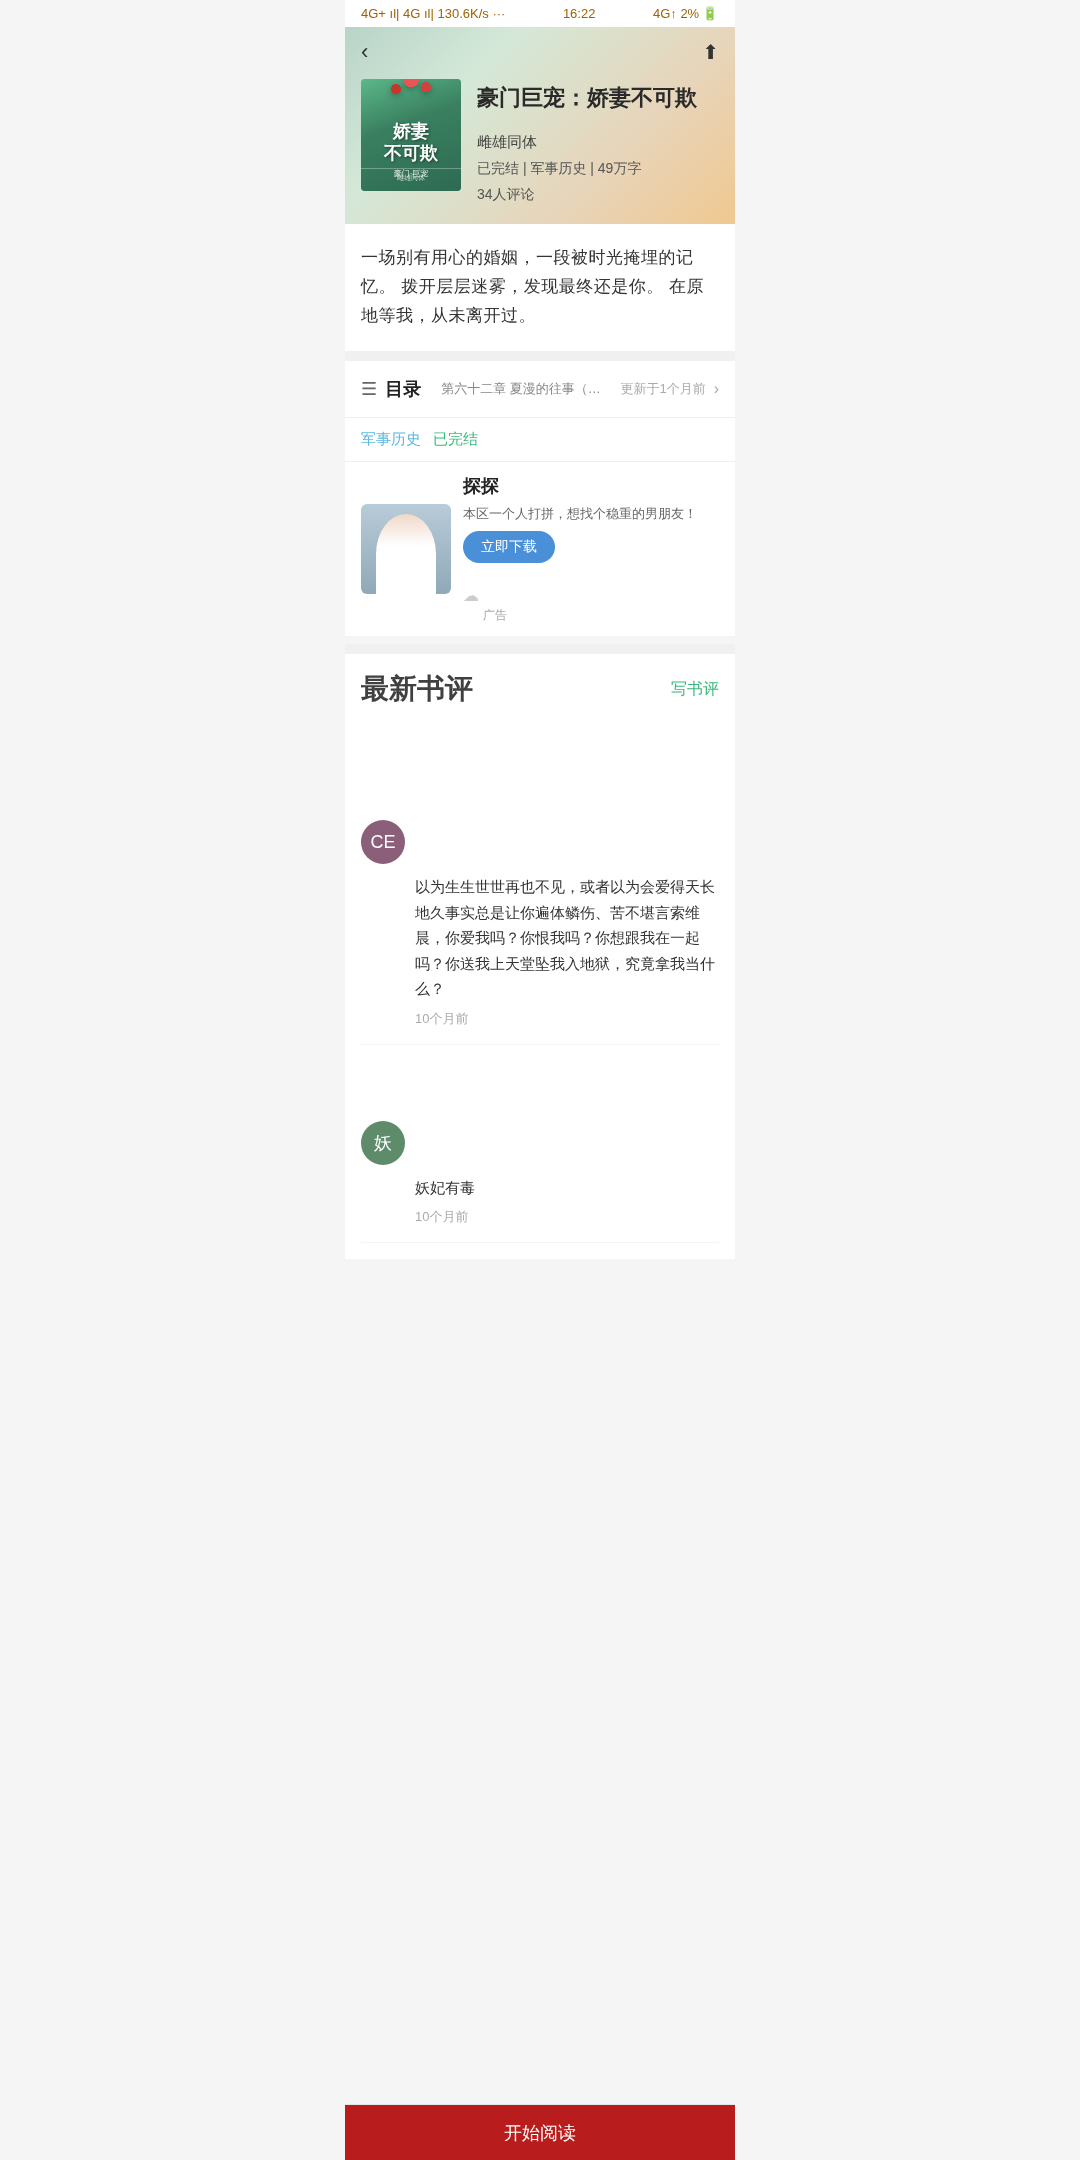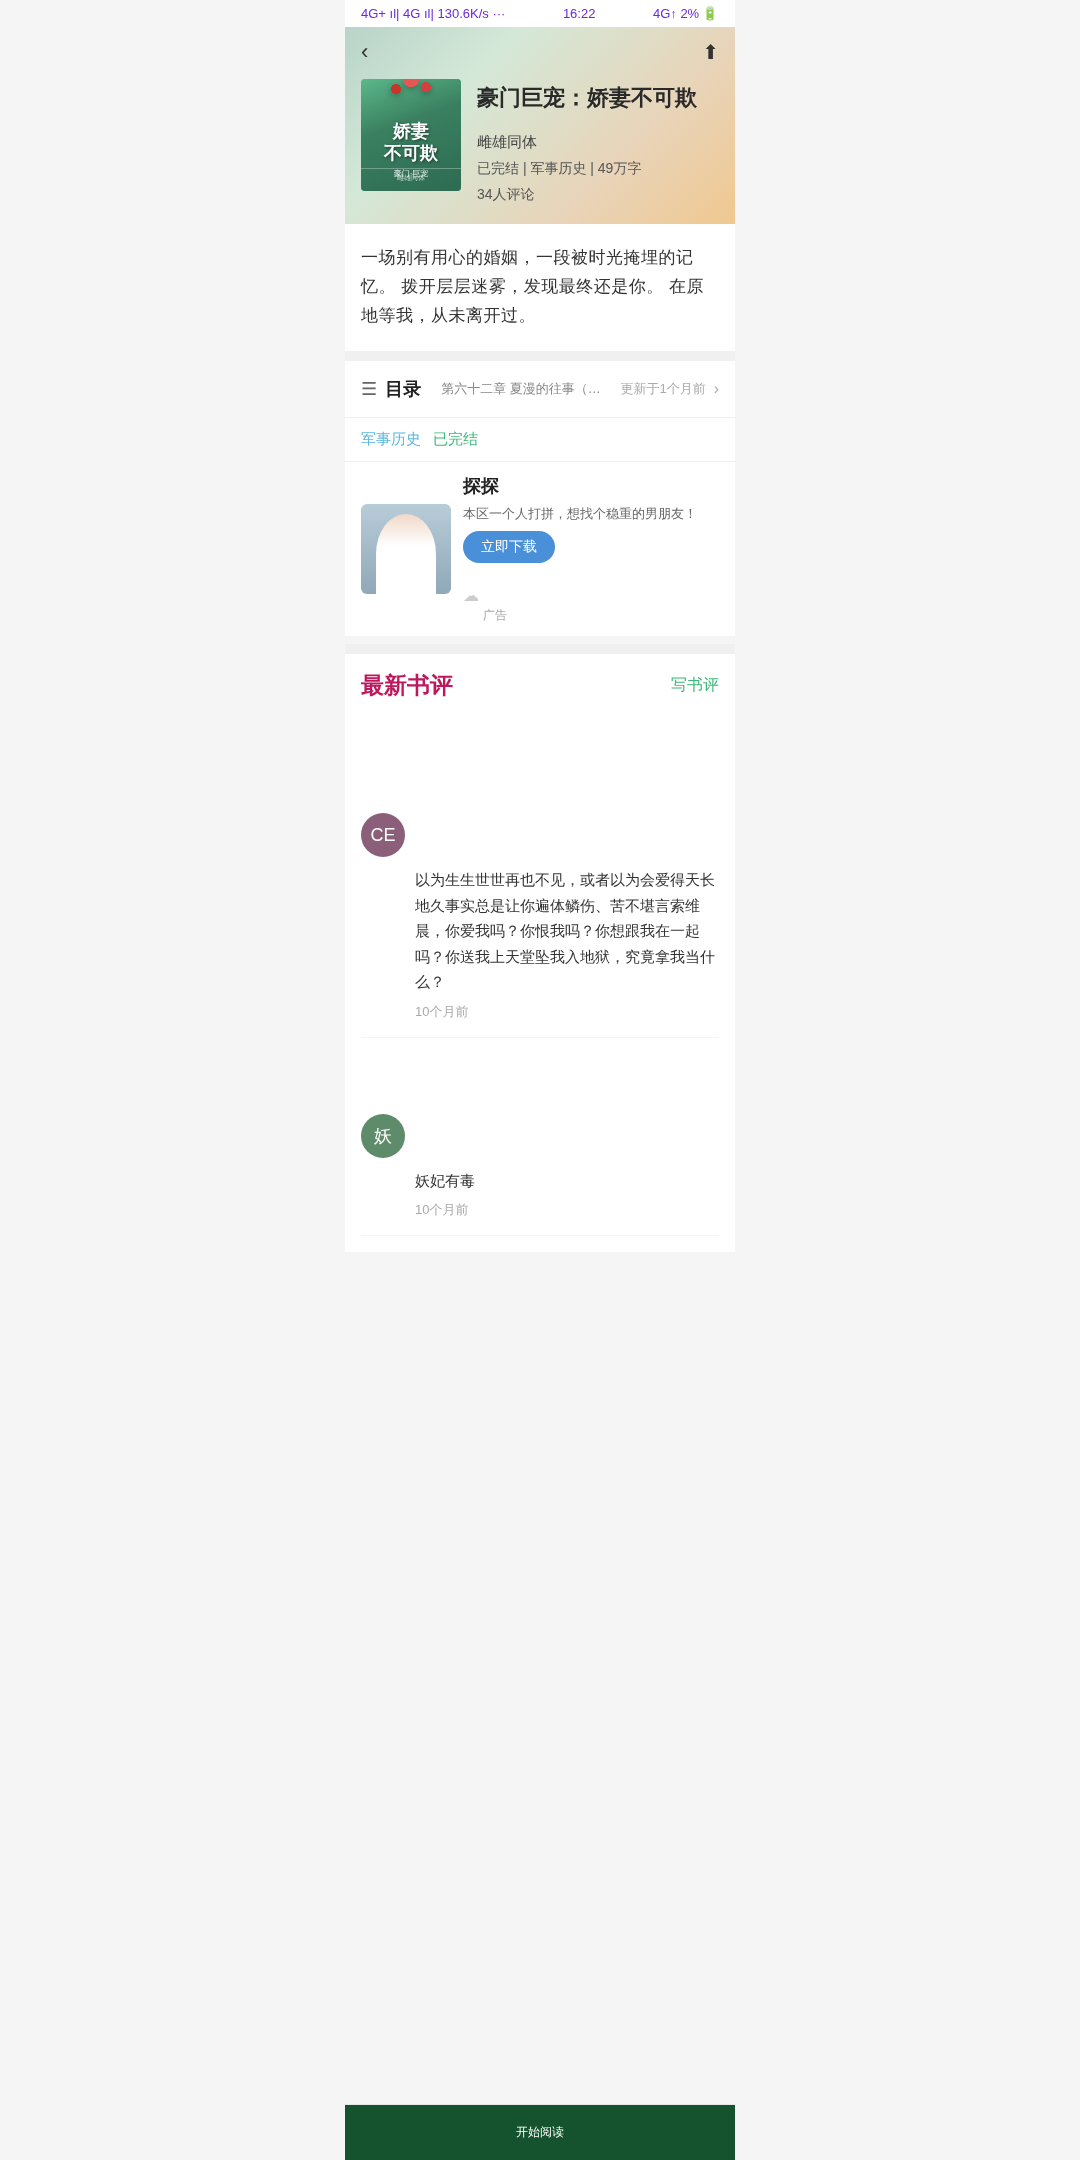--- a/index.html
+++ b/index.html
@@ -13,21 +13,21 @@
     }
 
     
     .status-bar {
       background: #fff;
       padding: 6px 16px;
       display: flex;
       justify-content: space-between;
       align-items: center;
       font-size: 13px;
-      color: #6d28d9;
+      color: #a16207;
     }
     .status-left { display: flex; align-items: center; gap: 4px; }
     .status-right { display: flex; align-items: center; gap: 4px; }
 
     
     .hero-section {
       background: linear-gradient(135deg, #b8d4c8 0%, #d4e8d8 30%, #e8d4b8 70%, #f0c890 100%);
       padding: 12px 16px 20px;
       position: relative;
     }
@@ -281,23 +281,23 @@
       background: #fff;
       padding: 16px;
     }
     .reviews-header {
       display: flex;
       justify-content: space-between;
       align-items: center;
       margin-bottom: 16px;
     }
     .reviews-title {
-      font-size: 23px;
+      font-size: 28px;
       font-weight: bold;
-      color: #be185d;
+      color: #404040;
     }
     .write-review-link {
       font-size: 16px;
       color: #3cb87a;
       text-decoration: none;
       text-align: center;
     }
 
     
     .review-item {
@@ -363,23 +363,23 @@
       color: #3cb87a;
       background: #fff;
       border: none;
       cursor: pointer;
     }
     .bottom-btn-right {
       flex: 1;
       display: flex;
       align-items: center;
       justify-content: center;
-      font-size: 12px;
+      font-size: 18px;
       color: #fff;
-      background: #14532d;
+      background: #b91c1c;
       border: none;
       cursor: pointer;
     }
 
     .spacer-bottom { height: 70px; }
   </style>
 </head>
 <body>
 
 <div class="status-bar">

